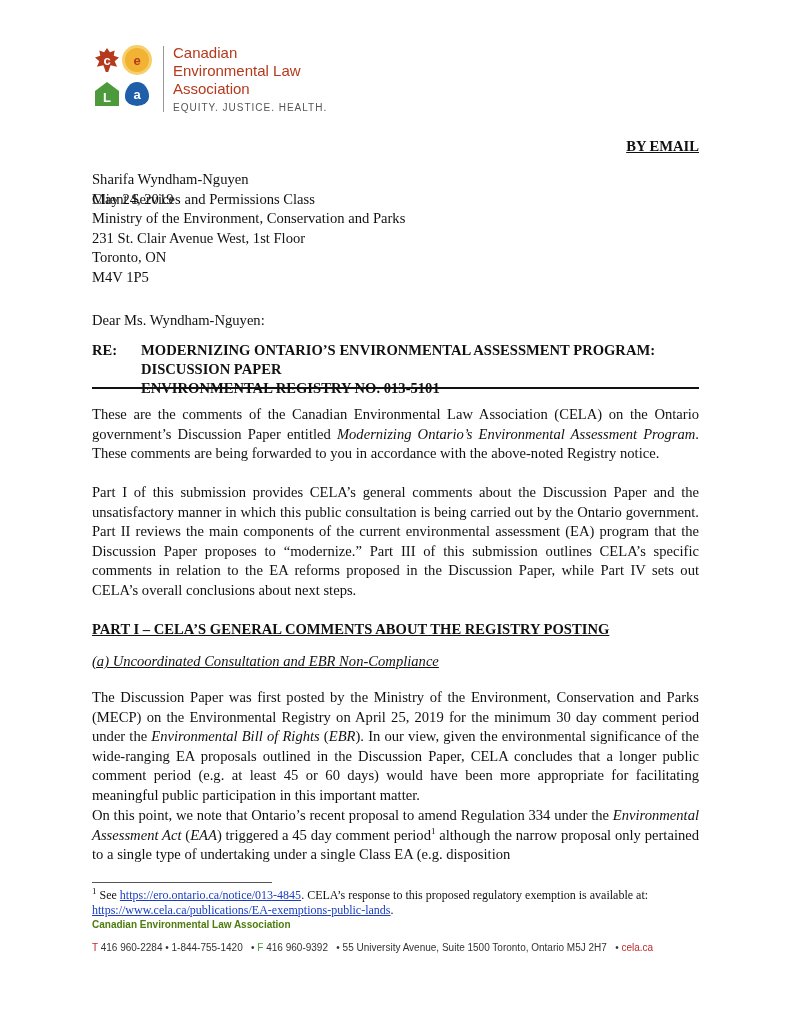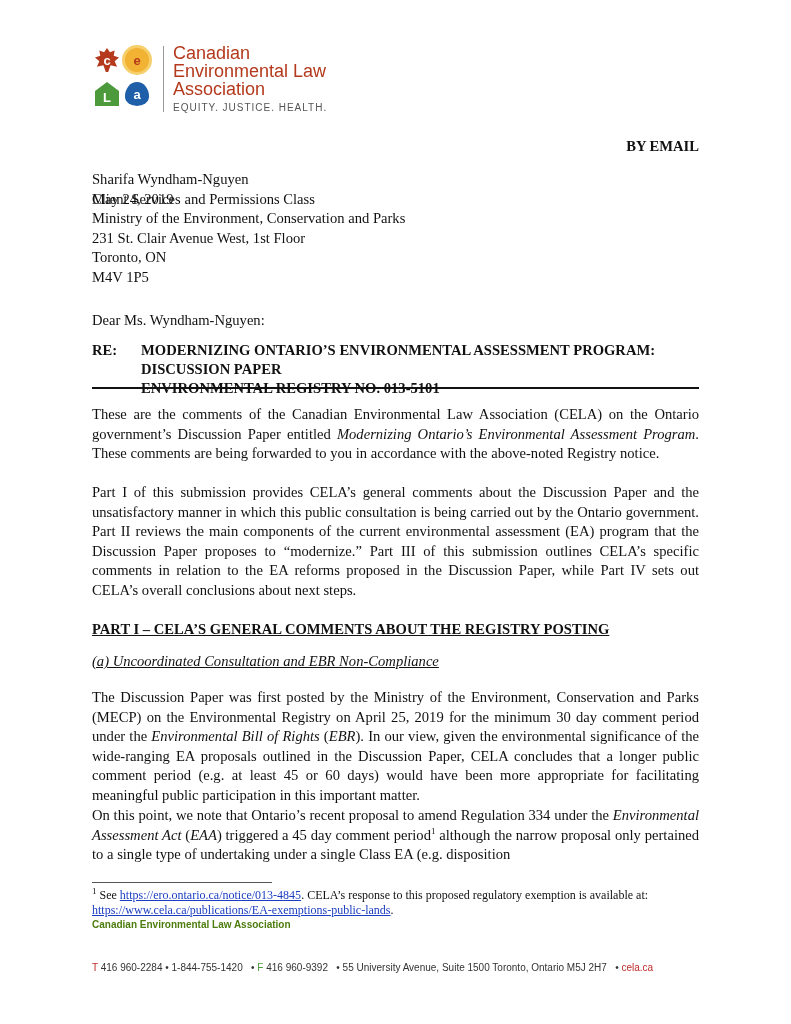--- a/index.html
+++ b/index.html
@@ -8,40 +8,40 @@
   .logo { position:absolute; left:93px; top:44px; width:240px; height:70px; }
   .logo-icons { position:absolute; left:0; top:0; width:64px; height:68px; }
   .ic { position:absolute; width:24px; height:24px; display:flex; align-items:center; justify-content:center;
         font-family:"Liberation Sans","DejaVu Sans",sans-serif; font-weight:bold; color:#fff; font-size:13px; }
   .ic-c { left:2px; top:4px; background:#b5391c; clip-path:polygon(50% 0,62% 18%,82% 10%,78% 32%,100% 40%,82% 55%,92% 78%,65% 72%,55% 100%,45% 100%,35% 72%,8% 78%,18% 55%,0 40%,22% 32%,18% 10%,38% 18%); }
   .ic-e { left:32px; top:4px; background:#f2b233; border-radius:50%; color:#b5391c; box-shadow:0 0 0 3px #f6cf6a; }
   .ic-l { left:2px; top:38px; background:#4d9a3c; clip-path:polygon(50% 0,100% 38%,100% 100%,0 100%,0 38%); color:#fff; padding-top:6px; box-sizing:border-box; }
   .ic-a { left:32px; top:38px; background:#1f5ea8; border-radius:50% 50% 50% 50% / 60% 60% 40% 40%; }
   .logo-divider { position:absolute; left:70px; top:2px; width:1px; height:66px; background:#999; }
   .logo-text { position:absolute; left:80px; top:0; font-family:"Liberation Sans","DejaVu Sans",sans-serif;
-               color:#b5391c; font-size:18px; line-height:18px; }
+               color:#b5391c; font-size:15px; line-height:18px; }
   .logo-tag { position:absolute; left:80px; top:58px; font-family:"Liberation Sans","DejaVu Sans",sans-serif;
               font-size:10px; letter-spacing:1px; color:#555; }
   .abs { position:absolute; }
   .line { position:absolute; left:92px; white-space:nowrap; }
   .para { position:absolute; left:92px; width:607px; text-align:justify; line-height:19.6px; }
-  .bold { font-weight:bold; }
+  .bold { font-weight:bold;text-decoration:underline; }
   .ital { font-style:italic; }
   .u { text-decoration:underline; }
   .re-block { position:absolute; left:92px; top:341px; width:607px; font-weight:bold; line-height:19px; }
   .re-label { position:absolute; left:0; top:0;text-align:center; }
   .re-lines { position:absolute; left:49px; top:0; }
   .rule { position:absolute; left:92px; top:387px; width:607px; height:2px; background:#111; }
   .fn-rule { position:absolute; left:92px; top:882px; width:180px; height:1px; background:#555; }
   .fn { position:absolute; left:92px; top:888px; width:620px; font-size:12px; line-height:15px; }
   .fn a { color:#1a3dc1; text-decoration:underline; }
   .footer-name { position:absolute; left:92px; top:919px; font-family:"Liberation Sans","DejaVu Sans",sans-serif;
                  color:#4d7c0f; font-size:10px; font-weight:bold; }
   .footer-contact { position:absolute; left:92px; top:942px; font-family:"Liberation Sans","DejaVu Sans",sans-serif;
-                    font-size:10px; color:#333; white-space:nowrap;margin-top:20px; }
+                    font-size:10px; color:#333; white-space:nowrap; }
   .red { color:#c0292a; }
   .green { color:#4d9a3c; }
   sup { font-size:9px; line-height:0; }
 </style>
 </head>
 <body>
 
 <div class="logo">
   <div class="logo-icons">
     <div class="ic ic-c">c</div>

